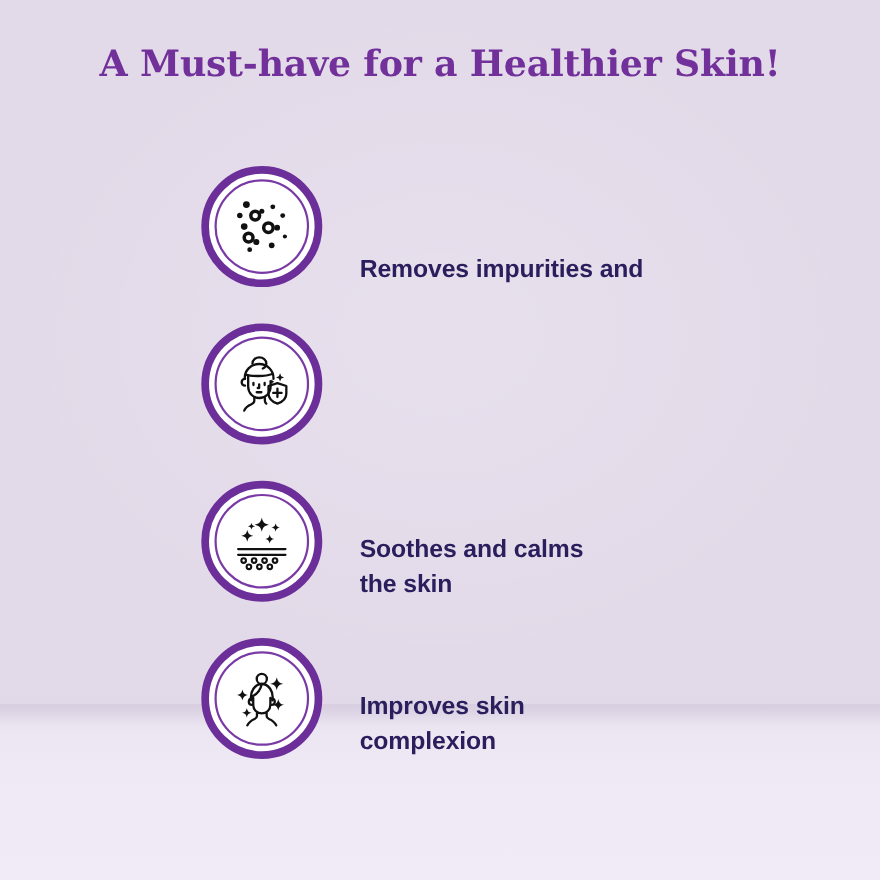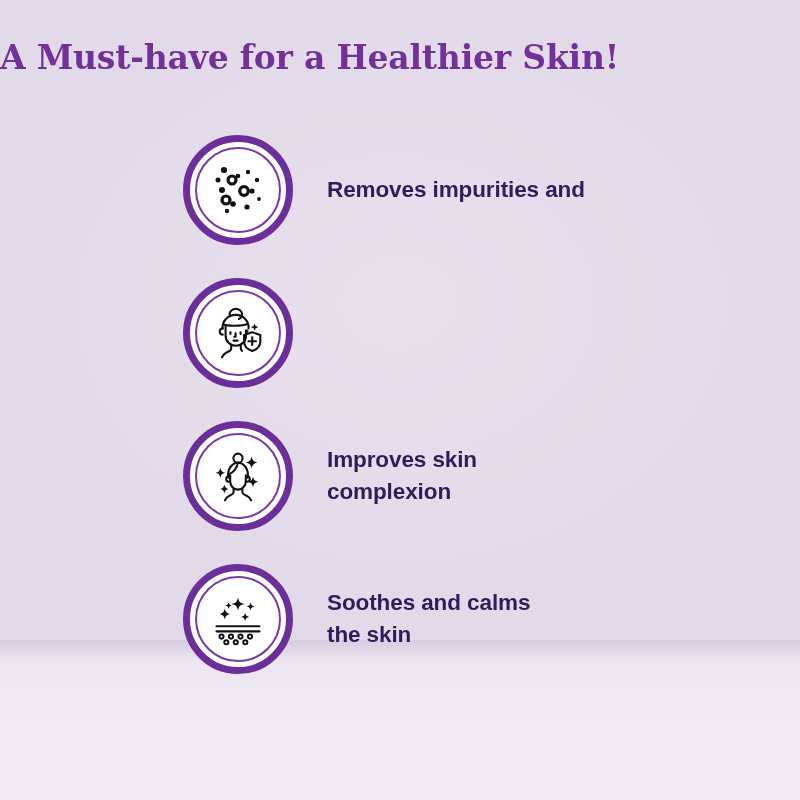--- a/index.html
+++ b/index.html
@@ -46,40 +46,40 @@
       rgba(172,156,186,0.07) 45%,
       rgba(172,156,186,0.0) 100%);
     pointer-events: none;
   }
 
   .title {
     position: absolute;
     top: 38px;
     left: 0;
     width: 800px;
-    text-align: left;
+    text-align: center;
     font-family: "DejaVu Serif", "Liberation Serif", serif;
     font-weight: 700;
     font-size: 33px;
     letter-spacing: -0.2px;
     color: #72309b;
     white-space: nowrap;
   }
 
   .rows {
     position: absolute;
     top: 118px;
     left: 0;
     width: 800px;
   }
   .row {
     position: relative;
     height: 143px;
     display: flex;
-    align-items: center;
+    align-items: flex-end;
   }
   .badge {
     position: relative;
     margin-left: 183px;
     width: 110px;
     height: 110px;
     flex: 0 0 110px;
     border-radius: 50%;
     background: #ffffff;
     box-sizing: border-box;
@@ -189,56 +189,20 @@
         </svg>
       </div>
       <div class="row-text">
         <br>
       </div>
     </div>
 
     <div class="row">
       <div class="badge">
         <svg viewBox="0 0 62 62">
-          <g fill="none" stroke="#111111" stroke-width="2.1" stroke-linecap="round" stroke-linejoin="round">
-
-            <circle cx="31" cy="13.2" r="4.6"></circle>
-
-            <path d="M21.4 32.6c-1.5-8.2 3.6-14.8 9.6-14.8s11.1 6.6 9.6 14.8"></path>
-            <path d="M31 17.9c-1.2 5.5-4.6 9.6-9.5 11.6"></path>
-
-            <path d="M22.0 31.2c-1.7 0-2.8 1.3-2.8 2.8s1.1 2.8 2.8 2.8"></path>
-            <path d="M40.0 31.2c1.7 0 2.8 1.3 2.8 2.8s-1.1 2.8-2.8 2.8"></path>
-
-            <path d="M23.2 30.4v6.2c0 4.6 3.5 8.0 7.8 8.0s7.8-3.4 7.8-8.0v-6.2"></path>
-
-            <path d="M26.6 44.0v3.0c0 1.3-0.9 2.1-2.1 2.6-3.2 1.3-5.4 3.3-6.6 5.8"></path>
-            <path d="M35.4 44.0v3.0c0 1.3 0.9 2.1 2.1 2.6 3.2 1.3 5.4 3.3 6.6 5.8"></path>
-          </g>
-          <g fill="#111111">
-
-            <path d="M44.6 11.6c0.95 4.0 1.95 5.0 5.95 5.95-4.0 0.95-5.0 1.95-5.95 5.95-0.95-4.0-1.95-5.0-5.95-5.95 4.0-0.95 5.0-1.95 5.95-5.95z"></path>
-
-            <path d="M13.4 22.8c0.8 3.4 1.65 4.25 5.05 5.05-3.4 0.8-4.25 1.65-5.05 5.05-0.8-3.4-1.65-4.25-5.05-5.05 3.4-0.8 4.25-1.65 5.05-5.05z"></path>
-
-            <path d="M46.0 31.4c0.85 3.6 1.75 4.5 5.35 5.35-3.6 0.85-4.5 1.75-5.35 5.35-0.85-3.6-1.75-4.5-5.35-5.35 3.6-0.85 4.5-1.75 5.35-5.35z"></path>
-
-            <path d="M17.4 39.6c0.7 3.0 1.45 3.75 4.45 4.45-3.0 0.7-3.75 1.45-4.45 4.45-0.7-3.0-1.45-3.75-4.45-4.45 3.0-0.7 3.75-1.45 4.45-4.45z"></path>
-          </g>
-        </svg>
-      </div>
-      <div class="row-text">
-        <span>Improves skin</span><br>
-        <span>complexion</span>
-      </div>
-    </div>
-
-    <div class="row">
-      <div class="badge">
-        <svg viewBox="0 0 62 62">
           <g fill="#111111">
 
             <path d="M31 9.5c1.0 4.4 2.1 5.5 6.5 6.5-4.4 1.0-5.5 2.1-6.5 6.5-1.0-4.4-2.1-5.5-6.5-6.5 4.4-1.0 5.5-2.1 6.5-6.5z"></path>
 
             <path d="M17.8 20.5c0.85 3.7 1.75 4.6 5.5 5.5-3.75 0.9-4.65 1.8-5.5 5.5-0.85-3.7-1.75-4.6-5.5-5.5 3.75-0.9 4.65-1.8 5.5-5.5z"></path>
 
             <path d="M21.6 14.2c0.5 2.2 1.05 2.7 3.25 3.25-2.2 0.55-2.75 1.05-3.25 3.25-0.5-2.2-1.05-2.7-3.25-3.25 2.2-0.55 2.75-1.05 3.25-3.25z"></path>
 
             <path d="M43.6 14.6c0.6 2.6 1.25 3.25 3.85 3.85-2.6 0.6-3.25 1.25-3.85 3.85-0.6-2.6-1.25-3.25-3.85-3.85 2.6-0.6 3.25-1.25 3.85-3.85z"></path>
 
@@ -258,14 +222,50 @@
             <circle cx="38.3" cy="54.3" r="2.1"></circle>
           </g>
         </svg>
       </div>
       <div class="row-text">
         <span>Soothes and calms</span><br>
         <span>the skin</span>
       </div>
     </div>
 
+    <div class="row">
+      <div class="badge">
+        <svg viewBox="0 0 62 62">
+          <g fill="none" stroke="#111111" stroke-width="2.1" stroke-linecap="round" stroke-linejoin="round">
+
+            <circle cx="31" cy="13.2" r="4.6"></circle>
+
+            <path d="M21.4 32.6c-1.5-8.2 3.6-14.8 9.6-14.8s11.1 6.6 9.6 14.8"></path>
+            <path d="M31 17.9c-1.2 5.5-4.6 9.6-9.5 11.6"></path>
+
+            <path d="M22.0 31.2c-1.7 0-2.8 1.3-2.8 2.8s1.1 2.8 2.8 2.8"></path>
+            <path d="M40.0 31.2c1.7 0 2.8 1.3 2.8 2.8s-1.1 2.8-2.8 2.8"></path>
+
+            <path d="M23.2 30.4v6.2c0 4.6 3.5 8.0 7.8 8.0s7.8-3.4 7.8-8.0v-6.2"></path>
+
+            <path d="M26.6 44.0v3.0c0 1.3-0.9 2.1-2.1 2.6-3.2 1.3-5.4 3.3-6.6 5.8"></path>
+            <path d="M35.4 44.0v3.0c0 1.3 0.9 2.1 2.1 2.6 3.2 1.3 5.4 3.3 6.6 5.8"></path>
+          </g>
+          <g fill="#111111">
+
+            <path d="M44.6 11.6c0.95 4.0 1.95 5.0 5.95 5.95-4.0 0.95-5.0 1.95-5.95 5.95-0.95-4.0-1.95-5.0-5.95-5.95 4.0-0.95 5.0-1.95 5.95-5.95z"></path>
+
+            <path d="M13.4 22.8c0.8 3.4 1.65 4.25 5.05 5.05-3.4 0.8-4.25 1.65-5.05 5.05-0.8-3.4-1.65-4.25-5.05-5.05 3.4-0.8 4.25-1.65 5.05-5.05z"></path>
+
+            <path d="M46.0 31.4c0.85 3.6 1.75 4.5 5.35 5.35-3.6 0.85-4.5 1.75-5.35 5.35-0.85-3.6-1.75-4.5-5.35-5.35 3.6-0.85 4.5-1.75 5.35-5.35z"></path>
+
+            <path d="M17.4 39.6c0.7 3.0 1.45 3.75 4.45 4.45-3.0 0.7-3.75 1.45-4.45 4.45-0.7-3.0-1.45-3.75-4.45-4.45 3.0-0.7 3.75-1.45 4.45-4.45z"></path>
+          </g>
+        </svg>
+      </div>
+      <div class="row-text">
+        <span>Improves skin</span><br>
+        <span>complexion</span>
+      </div>
+    </div>
+
   </div>
 </div>
 
 </body></html>

